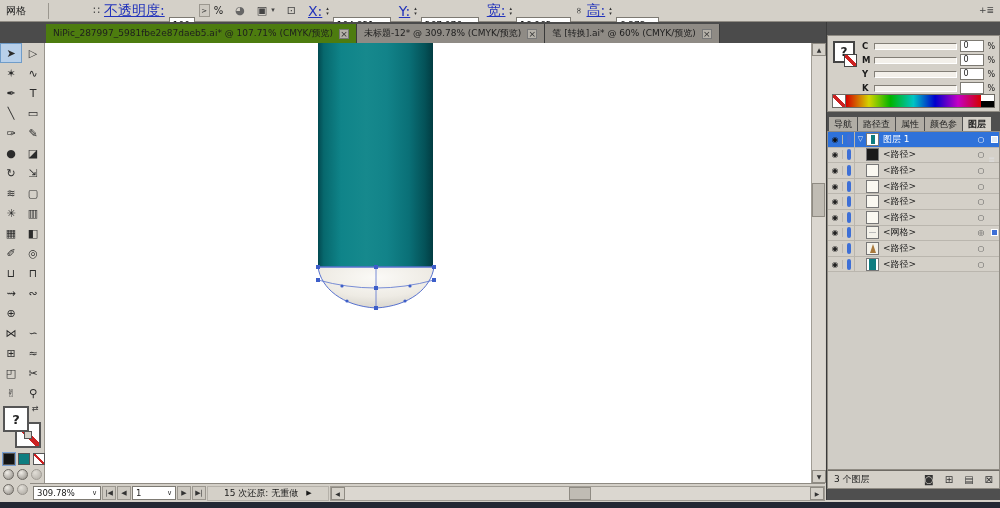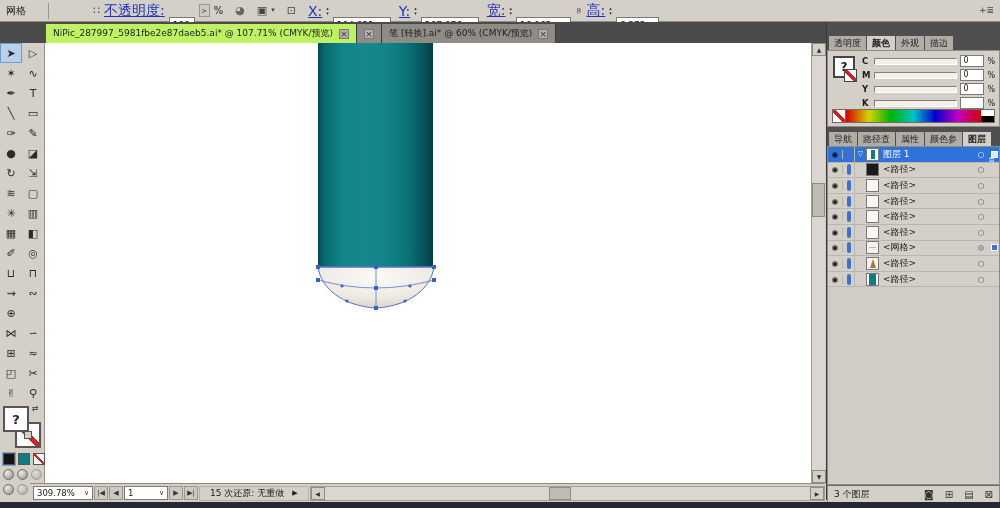--- a/index.html
+++ b/index.html
@@ -17,21 +17,21 @@
   .spin{display:flex;flex-direction:column;font-size:5px;line-height:5px;color:#333;cursor:pointer;}
   .mini-btn{font-size:7px;color:#333;border:1px solid #9b978f;background:#cdc9c1;height:13px;width:11px;
     display:flex;align-items:center;justify-content:center;}
   #cb-right{margin-left:auto;display:flex;align-items:center;gap:2px;}
 
   
   #tab-bar{position:absolute;left:0;top:22px;width:826px;height:21px;background:#4b4b4b;
     display:flex;align-items:flex-end;padding-left:46px;}
   .doc-tab{height:19px;display:flex;align-items:center;gap:6px;padding:0 7px;background:#8f8b85;
     border-right:1px solid #3a3a3a;font-size:9px;color:#1e1e1e;white-space:nowrap;cursor:pointer;}
-  .doc-tab.active{background:#bef264;}
+  .doc-tab.active{background:#4d7c0f;}
   .tab-close{font-size:9px;color:#333;border:1px solid #777;background:#b5b1a9;width:10px;height:10px;
     line-height:8px;text-align:center;}
 
   
   #toolbar{position:absolute;left:0;top:43px;width:45px;height:440px;background:#d4d0c8;
     border-right:1px solid #98948c;}
   #tools-grid{display:grid;grid-template-columns:22px 22px;}
   .tool{width:22px;height:20px;display:flex;align-items:center;justify-content:center;
     font-size:11px;color:#2b2b2b;cursor:pointer;}
   .tool.active{background:#b8d0ea;border:1px solid #6f9cc9;}
@@ -66,21 +66,21 @@
   #v-down{position:absolute;bottom:0;left:0;}
 
   
   #status-bar{position:absolute;left:30px;top:483px;width:795px;height:19px;background:#d4d0c8;
     border-top:1px solid #8f8b83;display:flex;align-items:center;gap:1px;padding-left:3px;}
   .st-box{height:14px;background:#fff;border:1px solid #7d7a73;font-size:8.5px;display:flex;
     align-items:center;padding:0 3px;gap:3px;cursor:pointer;}
   .st-caret{font-size:7px;color:#333;margin-left:auto;}
   .st-nav{height:14px;min-width:14px;background:#cdc9c1;border:1px solid #9b978f;font-size:7px;color:#333;
     display:flex;align-items:center;justify-content:center;padding:0 2px;cursor:pointer;}
-  #undo-status{height:15px;display:flex;align-items:center;gap:8px;padding:0 10px;font-size:9px;
+  #undo-status{height:15px;display:flex;align-items:center;gap:8px;padding:0 16px;font-size:9px;
     border:1px solid #b5b1a9;background:#d4d0c8;}
   #h-scroll{flex:1;height:15px;background:#dbd7d0;border:1px solid #a19d95;position:relative;display:flex;}
   #h-left{position:absolute;left:0;top:0;height:13px;}
   #h-right{position:absolute;right:0;top:0;height:13px;}
   #h-thumb{position:absolute;left:238px;top:0;width:22px;height:13px;background:#c0bcb4;border:1px solid #8f8b83;cursor:grab;}
 
   
   #dock{position:absolute;left:826px;top:22px;width:174px;height:478px;background:#4f4f4f;border-left:1px solid #3a3a3a;}
   .ptab-row{height:15px;background:#4f4f4f;display:flex;align-items:flex-end;padding:0 2px;gap:1px;}
   .ptab{height:14px;padding:0 5px;background:#b1ada5;font-size:9px;display:flex;align-items:center;cursor:pointer;color:#222;}
@@ -193,20 +193,21 @@
 </div>
 
 <div id="tab-bar">
 
     <div class="doc-tab active">
       <span>NiPic_287997_5981fbe2e87daeb5.ai* @ 107.71% (CMYK/预览)</span>
       <span class="tab-close">×</span>
     </div>
 
     <div class="doc-tab">
+      <span>未标题-12* @ 309.78% (CMYK/预览)</span>
       <span class="tab-close">×</span>
     </div>
 
     <div class="doc-tab">
       <span>笔 [转换].ai* @ 60% (CMYK/预览)</span>
       <span class="tab-close">×</span>
     </div>
   </div>
 
 <div id="toolbar">
@@ -409,21 +410,21 @@
   </svg>
 </div>
 
 <div id="v-scroll">
   <div class="sb-btn">▲</div>
   <div id="v-thumb"></div>
   <div class="sb-btn" id="v-down">▼</div>
 </div>
 
 <div id="status-bar">
-  <div class="st-box" style="width:60px;justify-content:flex-end;">
+  <div class="st-box" style="width:68px;justify-content:flex-end;">
     <span>309.78%</span>
     <span class="st-caret">∨</span>
   </div>
   <div class="st-nav">|◀</div>
   <div class="st-nav">◀</div>
   <div class="st-box" style="width:44px;">
     <span>1</span>
     <span class="st-caret">∨</span>
   </div>
   <div class="st-nav">▶</div>
@@ -435,38 +436,20 @@
   <div id="h-scroll">
     <div class="sb-btn" id="h-left">◀</div>
     <div id="h-thumb"></div>
     <div class="sb-btn" id="h-right">▶</div>
   </div>
 </div>
 
 <div id="dock">
   <div style="height:13px;"></div>
 
-  <div class="ptab-row">
-
-      <div class="ptab">
-        <span>透明度</span>
-      </div>
-
-      <div class="ptab active">
-        <span>颜色</span>
-      </div>
-
-      <div class="ptab">
-        <span>外观</span>
-      </div>
-
-      <div class="ptab">
-        <span>描边</span>
-      </div>
-    </div>
   <span class="ptab-menu" style="position:absolute;right:3px;top:37px;">≣</span>
 
   <div id="color-panel">
     <div id="cp-fill-icon">?</div>
     <div id="cp-fill-none"></div>
     <div id="channels">
 
         <div class="ch-row">
           <span class="ch-label">C</span>
           <div class="ch-track"></div>

